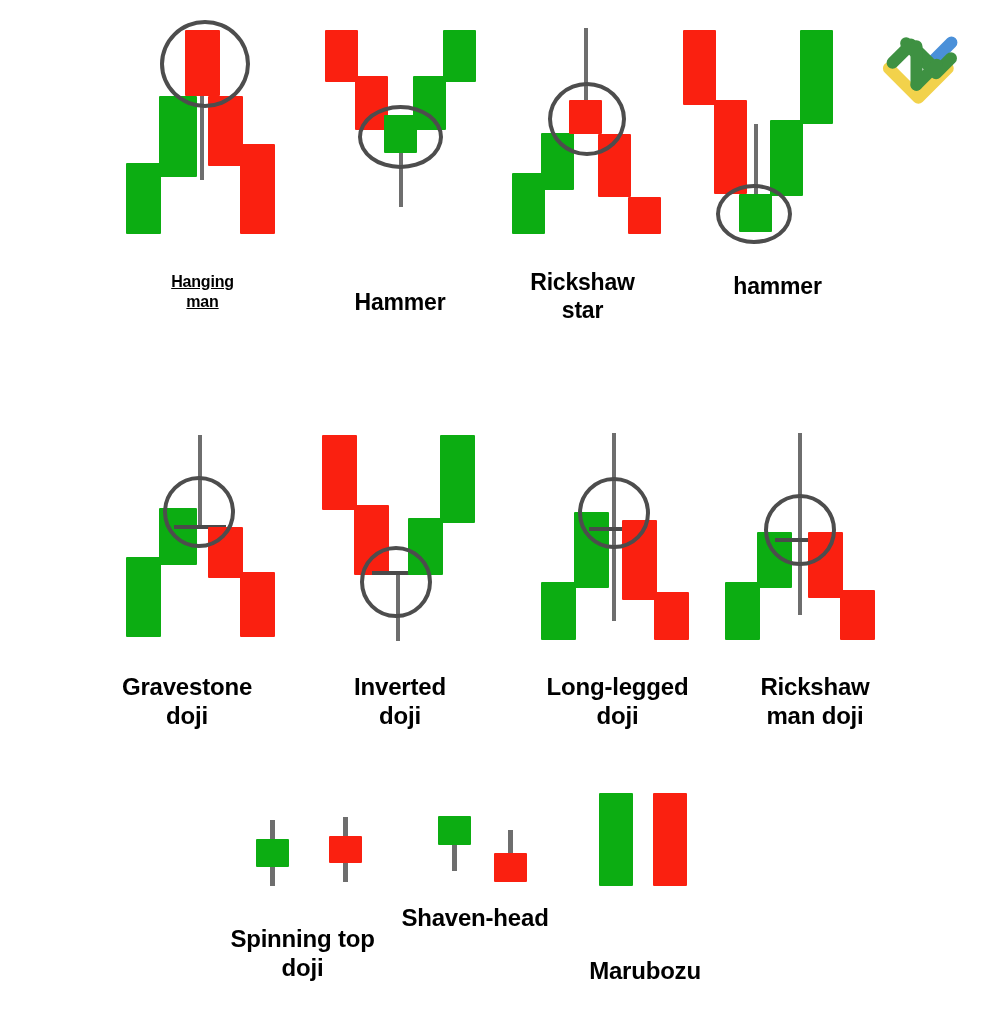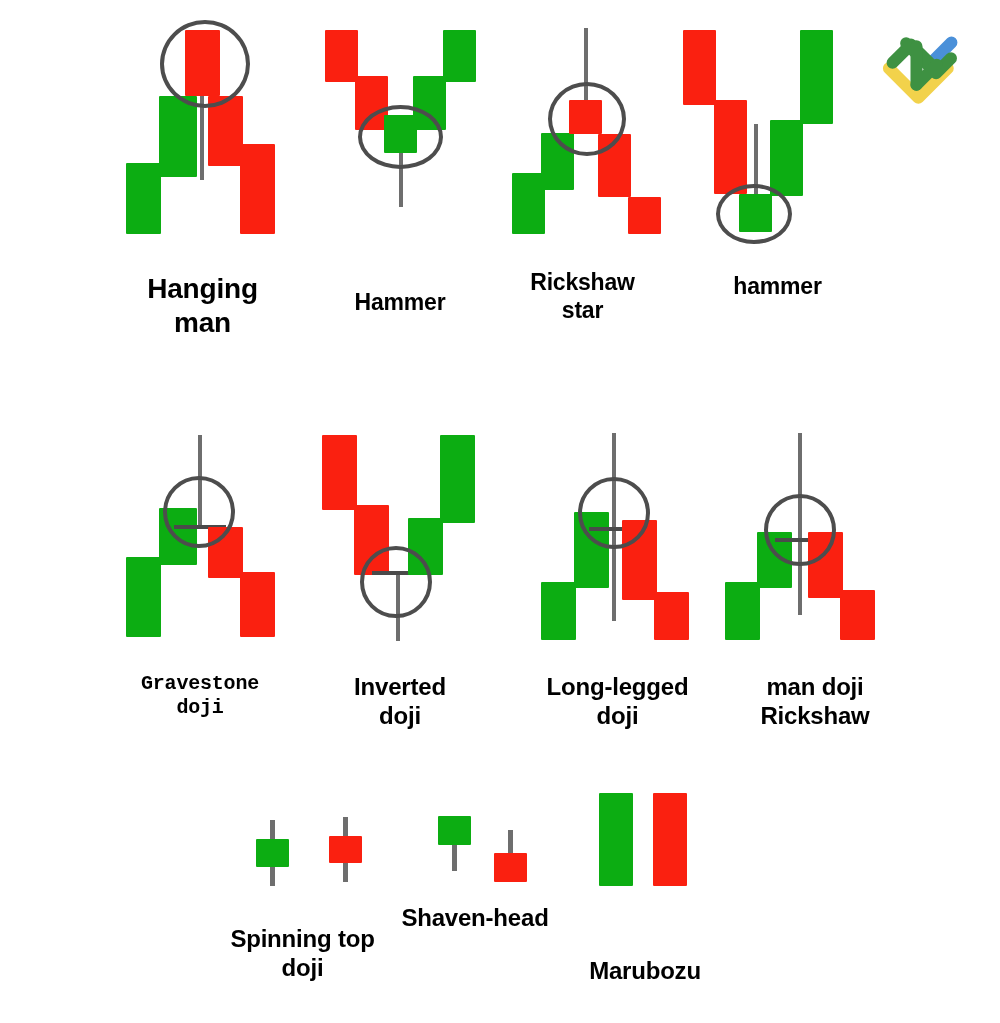--- a/index.html
+++ b/index.html
@@ -99,21 +99,21 @@
     </div>
 
     <div class="candle">
       <div class="body" style="left:208px; top:96px; width:35px; height:70px; background:#FA2010;"></div>
     </div>
 
     <div class="candle">
       <div class="body" style="left:240px; top:144px; width:35px; height:90px; background:#FA2010;"></div>
     </div>
     <div class="circle" style="left:160px; top:20px; width:90px; height:88px;"></div>
-    <div class="label" style="left:120px; top:272px; width:165px; font-size:28px;">
+    <div class="label" style="left:120px; top:272px; width:165px; font-size:16px;text-decoration:underline;">
       <div>Hanging</div>
       <div>man</div>
     </div>
   </div>
 
   <div class="pattern">
     <div class="candle">
       <div class="body" style="left:325px; top:30px; width:33px; height:52px; background:#FA2010;"></div>
     </div>
     <div class="candle">
@@ -193,21 +193,21 @@
       <div class="wick" style="left:198px; top:435px; height:94px;"></div>
       <div class="hbar" style="left:174px; top:525px; width:52px;"></div>
     </div>
     <div class="candle">
       <div class="body" style="left:208px; top:527px; width:35px; height:51px; background:#FA2010;"></div>
     </div>
     <div class="candle">
       <div class="body" style="left:240px; top:572px; width:35px; height:65px; background:#FA2010;"></div>
     </div>
     <div class="circle" style="left:163px; top:476px; width:72px; height:72px;"></div>
-    <div class="label" style="left:105px; top:672px; width:190px; font-size:20px;font-family:Liberation Mono, monospace;">
+    <div class="label" style="left:92px; top:672px; width:190px; font-size:24px;">
       <div>Gravestone</div>
       <div>doji</div>
     </div>
   </div>
 
   <div class="pattern">
     <div class="candle">
       <div class="body" style="left:322px; top:435px; width:35px; height:75px; background:#FA2010;"></div>
     </div>
     <div class="candle">
@@ -266,22 +266,22 @@
       <div class="hbar" style="left:775px; top:538px; width:52px;"></div>
     </div>
     <div class="candle">
       <div class="body" style="left:808px; top:532px; width:35px; height:66px; background:#FA2010;"></div>
     </div>
     <div class="candle">
       <div class="body" style="left:840px; top:590px; width:35px; height:50px; background:#FA2010;"></div>
     </div>
     <div class="circle" style="left:764px; top:494px; width:72px; height:72px;"></div>
     <div class="label" style="left:715px; top:672px; width:200px; font-size:24px;">
+      <div>Rickshaw</div>
       <div>man doji</div>
-      <div>Rickshaw</div>
     </div>
   </div>
 
   <div class="pattern">
     <div class="candle">
       <div class="wick" style="left:270px; top:820px; height:66px; width:5px;"></div>
       <div class="body" style="left:256px; top:839px; width:33px; height:28px; background:#0CAD12;"></div>
     </div>
     <div class="candle">
       <div class="wick" style="left:343px; top:817px; height:65px; width:5px;"></div>

